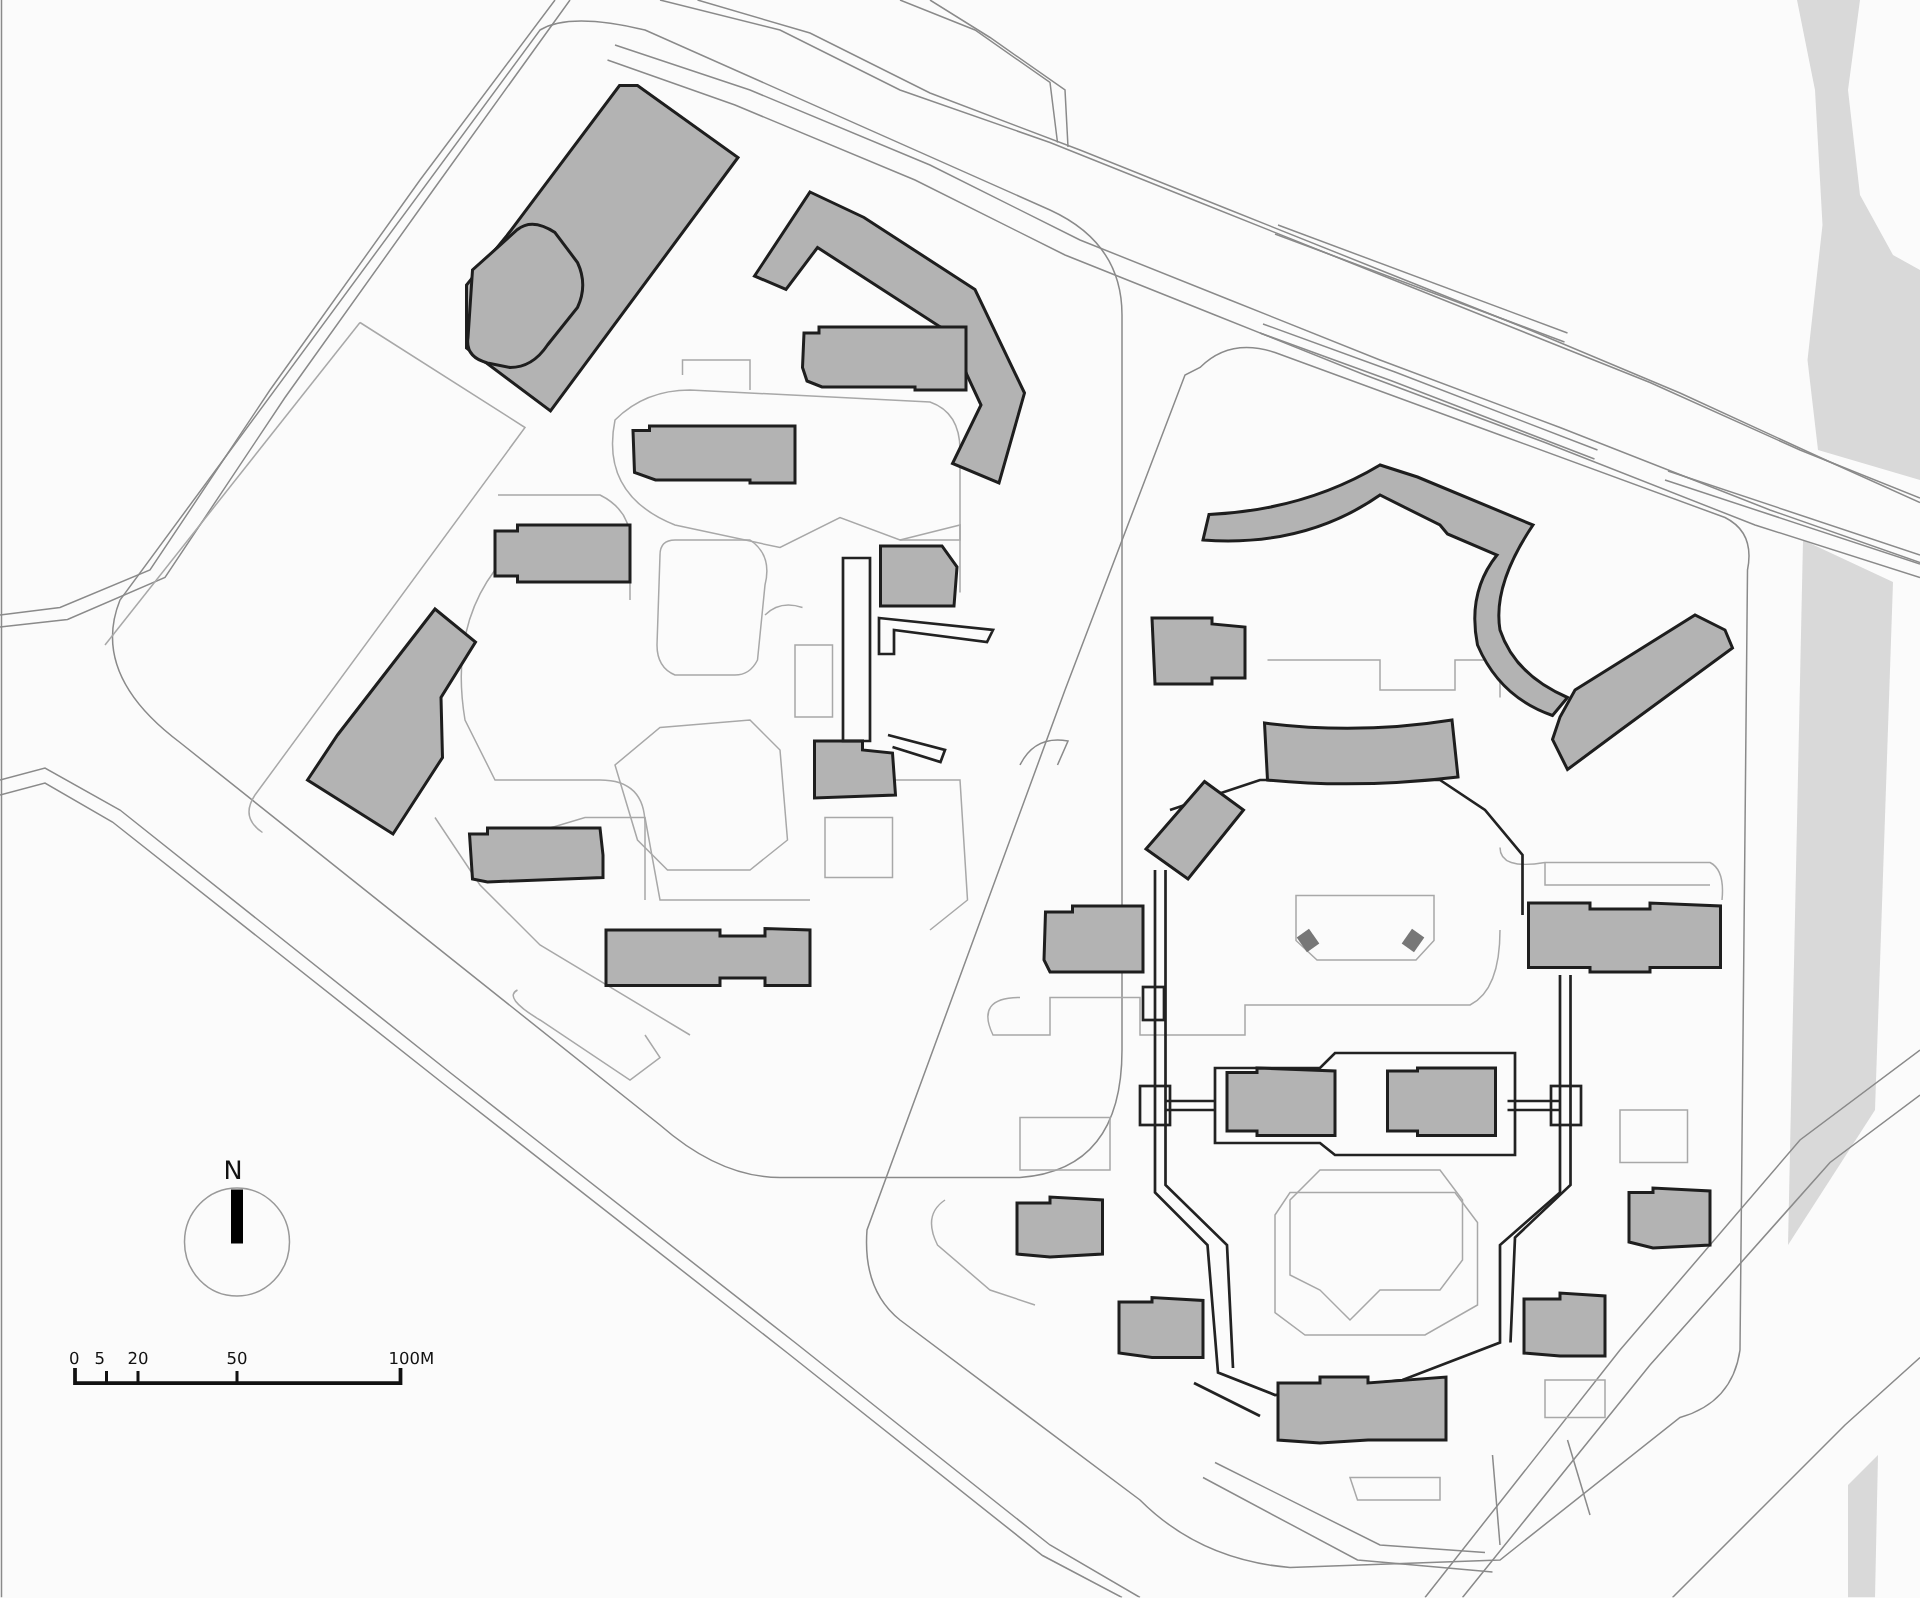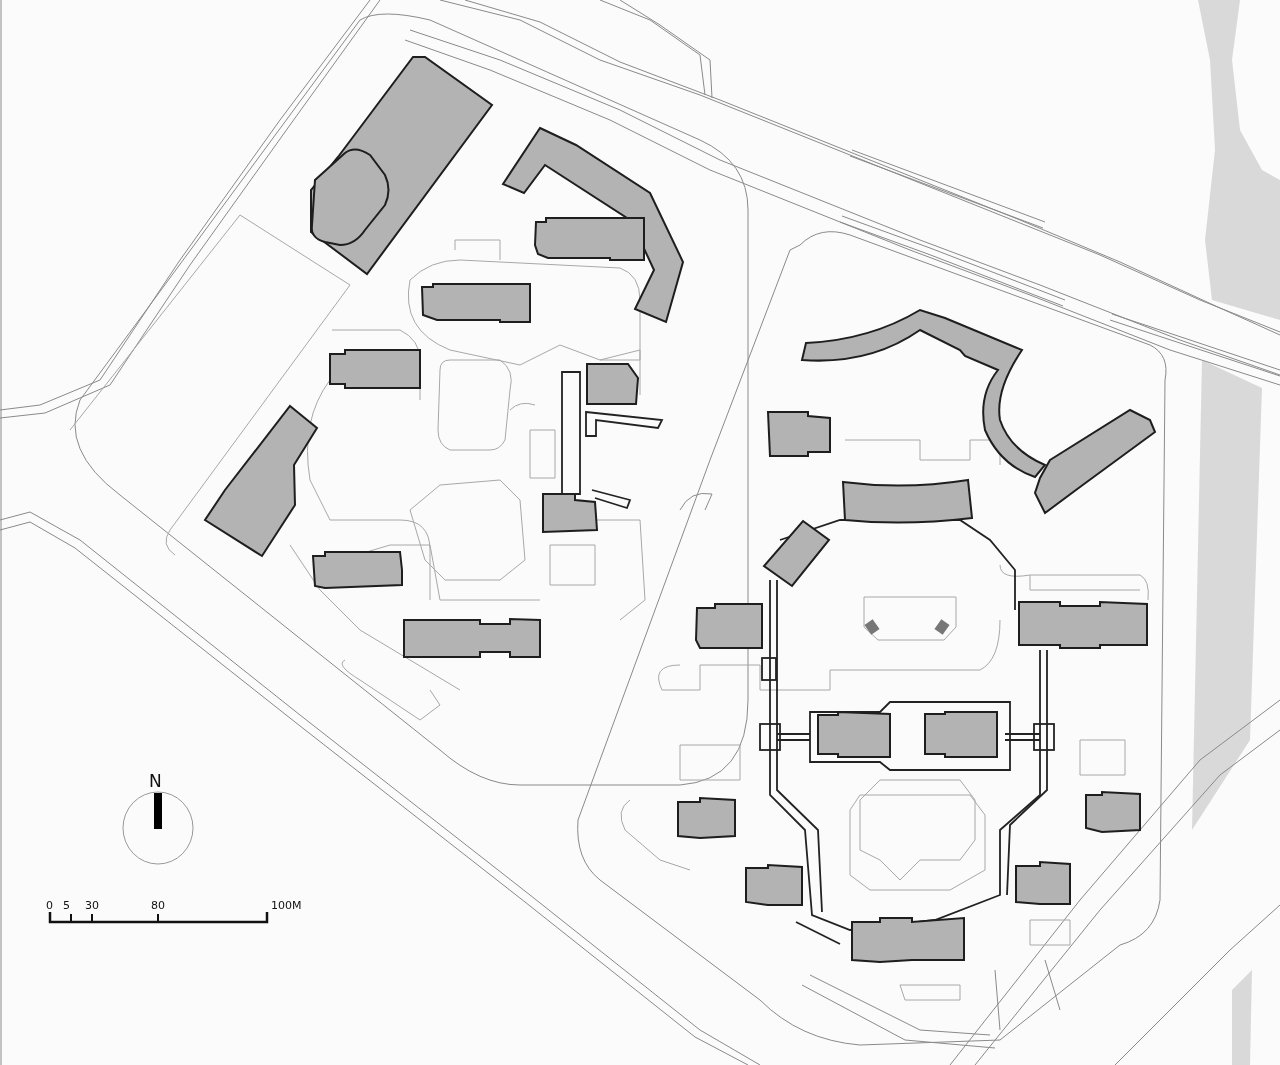--- a/index.html
+++ b/index.html
@@ -161,16 +161,16 @@
     <rect x="114" y="28" width="8" height="36" fill="#000"></rect>
   </svg>
   <svg width="280" height="170" style="position:absolute;left:0;top:0">
     <path d="M10,147 L10,157 L227,157 L227,147" fill="none" stroke="#111" stroke-width="2.5"></path>
     <line x1="31" y1="149" x2="31" y2="157" stroke="#111" stroke-width="2"></line>
     <line x1="52" y1="149" x2="52" y2="157" stroke="#111" stroke-width="2"></line>
     <line x1="118" y1="149" x2="118" y2="157" stroke="#111" stroke-width="2"></line>
   </svg>
   <span class="tick-label" style="left:6px">0</span>
   <span class="tick-label" style="left:23px">5</span>
-  <span class="tick-label" style="left:45px">30</span>
-  <span class="tick-label" style="left:111px">80</span>
-  <span class="tick-label" style="left:231px">100M</span>
+  <span class="tick-label" style="left:45px">20</span>
+  <span class="tick-label" style="left:111px">50</span>
+  <span class="tick-label" style="left:219px">100M</span>
 </div>
 
 </body></html>

